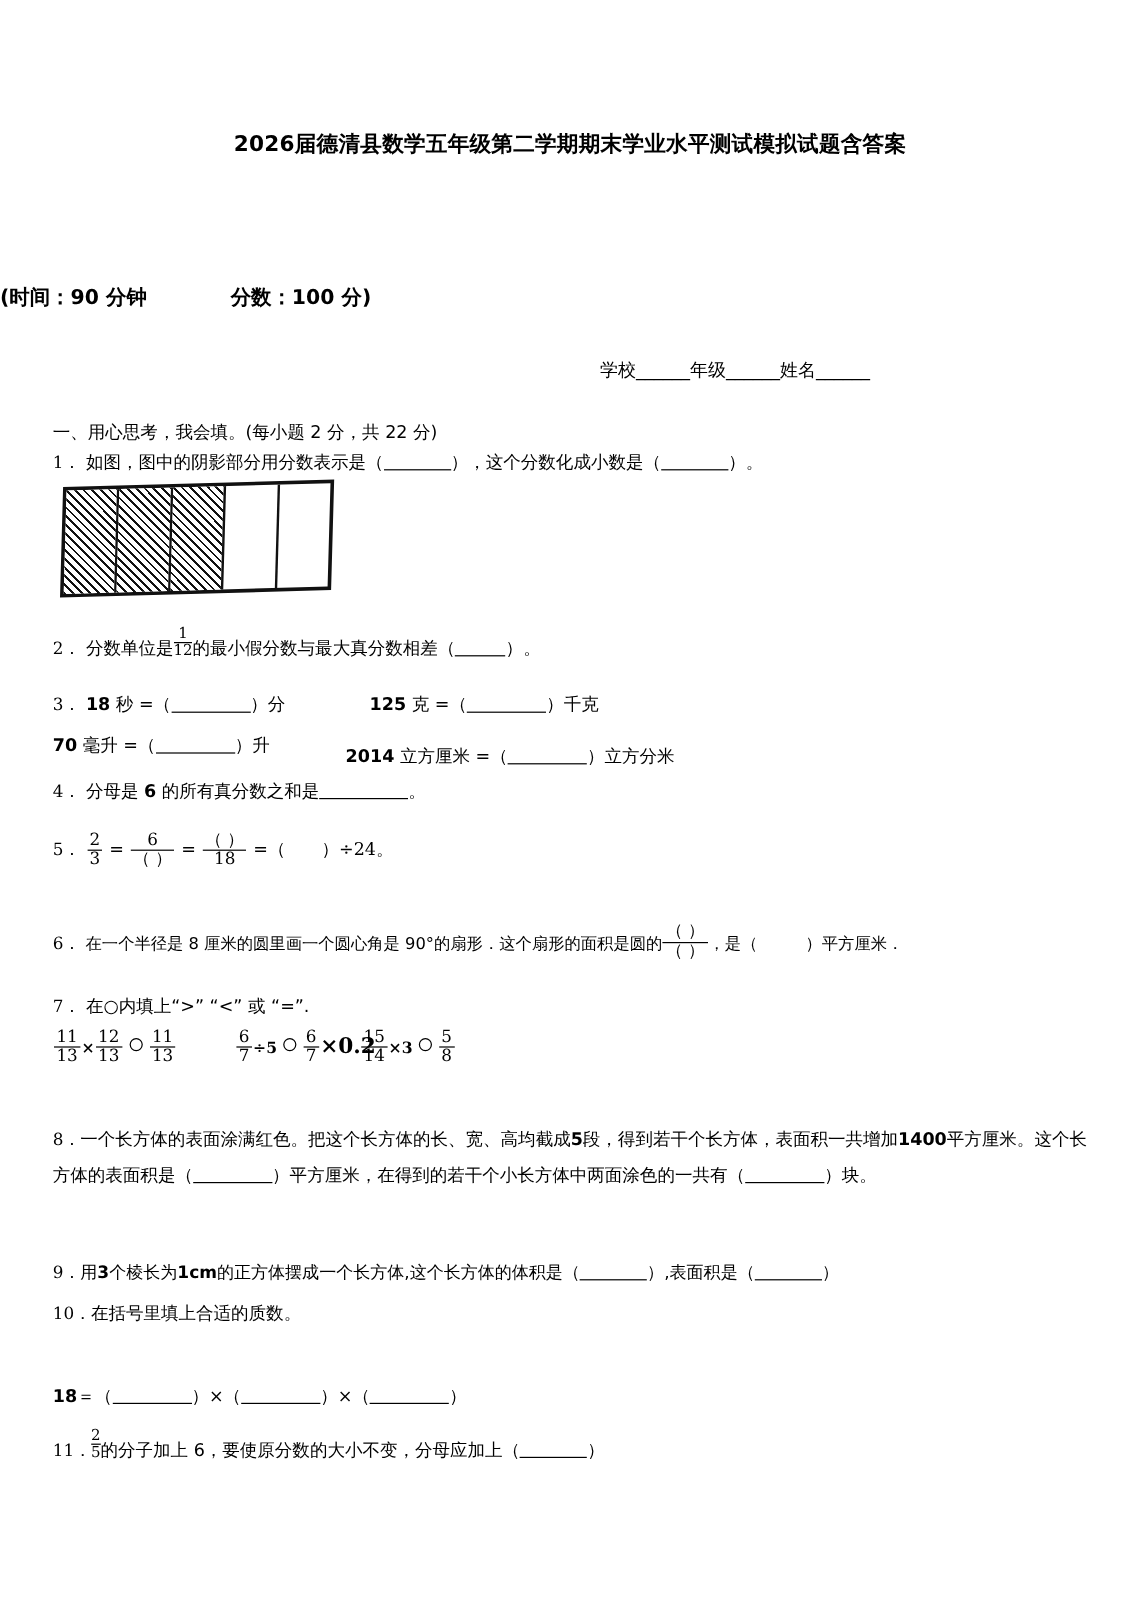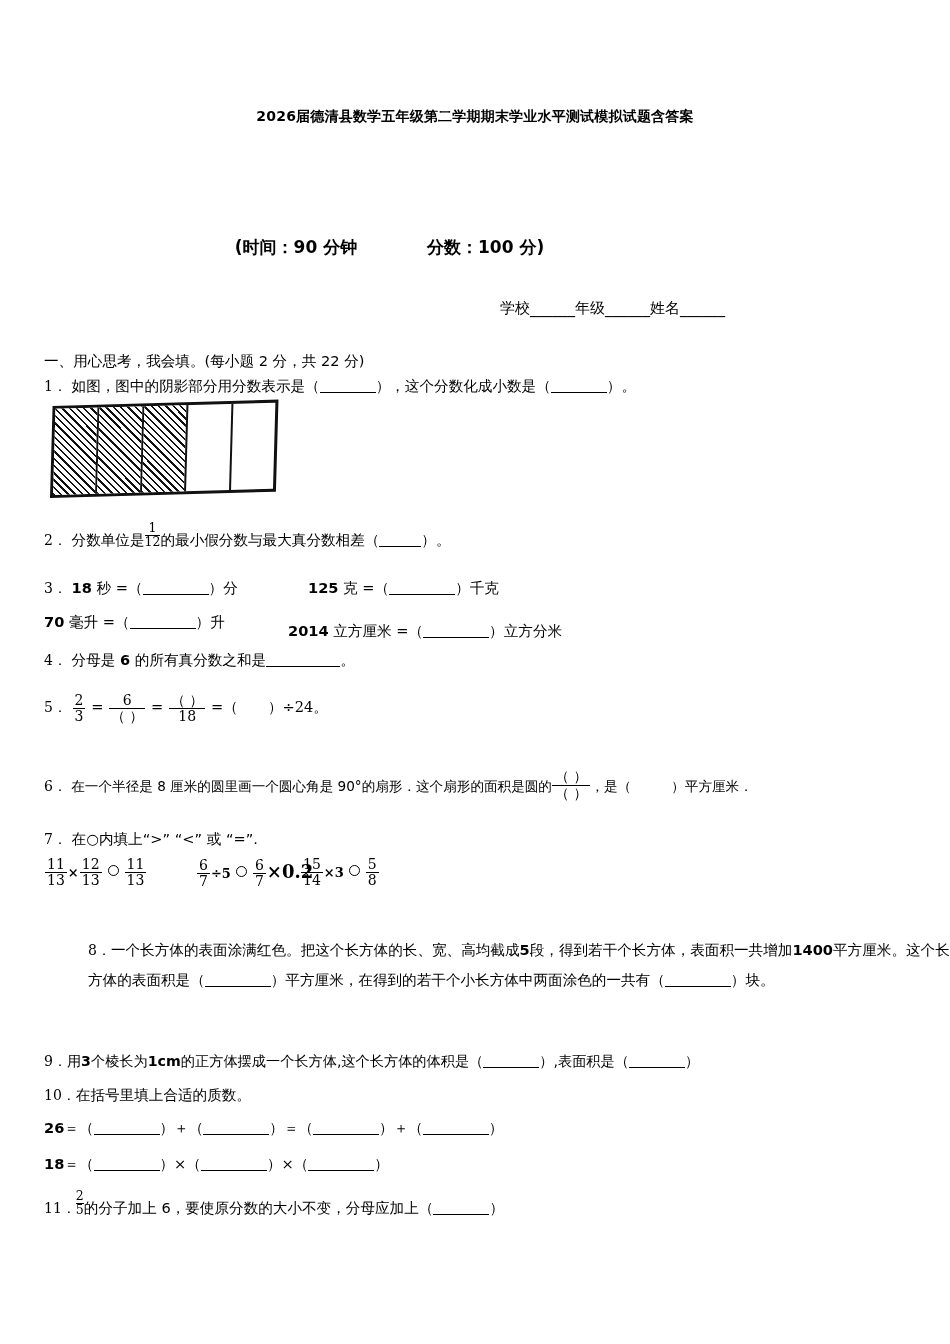--- a/index.html
+++ b/index.html
@@ -22,32 +22,32 @@
     width: 950px;
     height: 1344px;
   }
 
   
   .doc-title {
     position: absolute;
     left: 0; top: 108px;
     width: 950px;
     text-align: center;
-    font-size: 14px;
+    font-size: 18px;
     font-weight: bold;
     letter-spacing: 0.2px;
     font-family: "DejaVu Sans", "Liberation Sans", sans-serif;
   }
 
   
   .meta-line {
     position: absolute;
     left: 0; top: 236px;
     width: 779px;
-    text-align: center;
+    text-align: left;
     font-size: 17px;
     font-weight: bold;
   }
   .meta-gap { display: inline-block; width: 58px; }
 
   
   .idline {
     position: absolute;
     top: 299px;
     left: 255px;
@@ -269,35 +269,32 @@
   </div>
 
   <div class="q" style="left:196px; top:858px; font-family:'DejaVu Serif','Liberation Serif',serif;">
     <span class="frac"><span class="num">6</span><span class="den">7</span></span><span class="b" style="font-size:13px;">÷5</span><span class="circ"></span><span class="frac"><span class="num">6</span><span class="den">7</span></span><span class="b" style="font-size:18px;">×0.2</span>
   </div>
 
   <div class="q" style="left:300px; top:858px; font-family:'DejaVu Serif','Liberation Serif',serif;">
     <span class="frac"><span class="num">15</span><span class="den">14</span></span><span class="b" style="font-size:13px;">×3</span><span class="circ"></span><span class="frac"><span class="num">5</span><span class="den">8</span></span>
   </div>
 
-  <div class="wrapq" style="left:44px; top:935px; width:862px;margin-left:44px;">
+  <div class="wrapq" style="left:44px; top:935px; width:862px;">
     <span class="qn">8．</span><span>一个长方体的表面涂满红色。把这个长方体的长、宽、高均截成</span><span class="b">5</span><span>段，得到若干个长方体，表面积一共增加</span><span class="b">1400</span><span>平方厘米。这个长方体的表面积是（</span><span class="bl bl-l"></span><span>）平方厘米，在得到的若干个小长方体中两面涂色的一共有（</span><span class="bl bl-l"></span><span>）块。</span>
   </div>
 
   <div class="q" style="left:44px; top:1050px; font-size:14.2px;">
     <span class="qn">9．</span><span>用</span><span class="b">3</span><span>个棱长为</span><span class="b">1cm</span><span>的正方体摆成一个长方体,这个长方体的体积是（</span><span class="bl bl-m"></span><span>）,表面积是（</span><span class="bl bl-m"></span><span>）</span>
   </div>
 
   <div class="q" style="left:44px; top:1084px;">
     <span class="qn">10．</span><span>在括号里填上合适的质数。</span>
   </div>
 
-  <div class="q" style="left:44px; top:1117px;">
-    <span class="b">26</span><span>＝（</span><span class="bl bl-l"></span><span>）＋（</span><span class="bl bl-l"></span><span>）＝（</span><span class="bl bl-l"></span><span>）＋（</span><span class="bl bl-l"></span><span>）</span>
-  </div>
 
   <div class="q" style="left:44px; top:1153px;">
     <span class="b">18</span><span>＝（</span><span class="bl bl-l"></span><span>）×（</span><span class="bl bl-l"></span><span>）×（</span><span class="bl bl-l"></span><span>）</span>
   </div>
 
   <div class="q" style="left:44px; top:1196px;">
     <span class="qn">11．</span><span class="frac-sm"><span class="num">2</span><span class="den">5</span></span><span>的分子加上 6，要使原分数的大小不变，分母应加上（</span><span class="bl bl-m"></span><span>）</span>
   </div>
 
 </div>

